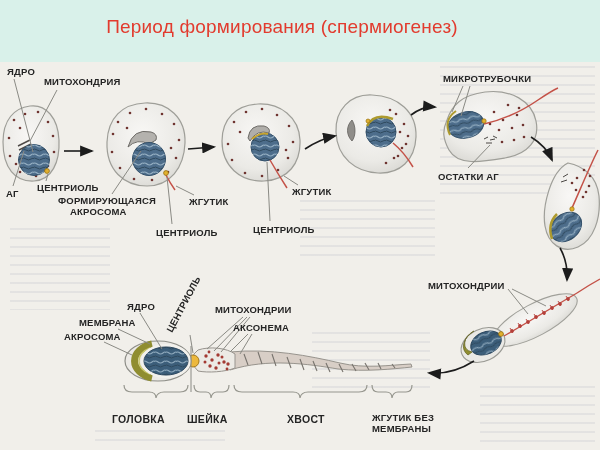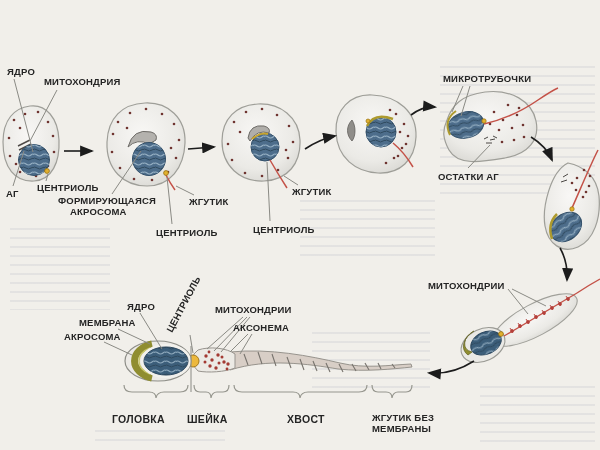--- a/index.html
+++ b/index.html
@@ -39,20 +39,23 @@
 
 <div class="stage">
 
   <div class="ghost" style="left:440px;top:66px;width:155px;height:130px;"></div>
   <div class="ghost" style="left:300px;top:200px;width:135px;height:62px;"></div>
   <div class="ghost" style="left:10px;top:228px;width:100px;height:82px;"></div>
   <div class="ghost" style="left:312px;top:332px;width:118px;height:58px;"></div>
   <div class="ghost" style="left:480px;top:386px;width:115px;height:56px;"></div>
   <div class="ghost" style="left:95px;top:430px;width:130px;height:18px;"></div>
 
+  <div class="banner">
+    <div class="title">Период формирования (спермиогенез)</div>
+  </div>
 
   <svg width="600" height="450" viewBox="0 0 600 450">
     <defs>
       <radialGradient id="cg" cx="45%" cy="38%" r="75%">
         <stop offset="0%" stop-color="#f8f7f5"></stop>
         <stop offset="62%" stop-color="#ebeae6"></stop>
         <stop offset="100%" stop-color="#d3d2cd"></stop>
       </radialGradient>
       <pattern id="nuc" width="11" height="9" patternUnits="userSpaceOnUse">
         <path d="M-1,2 Q1.5,0 4,2 T9,2 T14,2" fill="none" stroke="#9fb8ca" stroke-width="1.1"></path>

